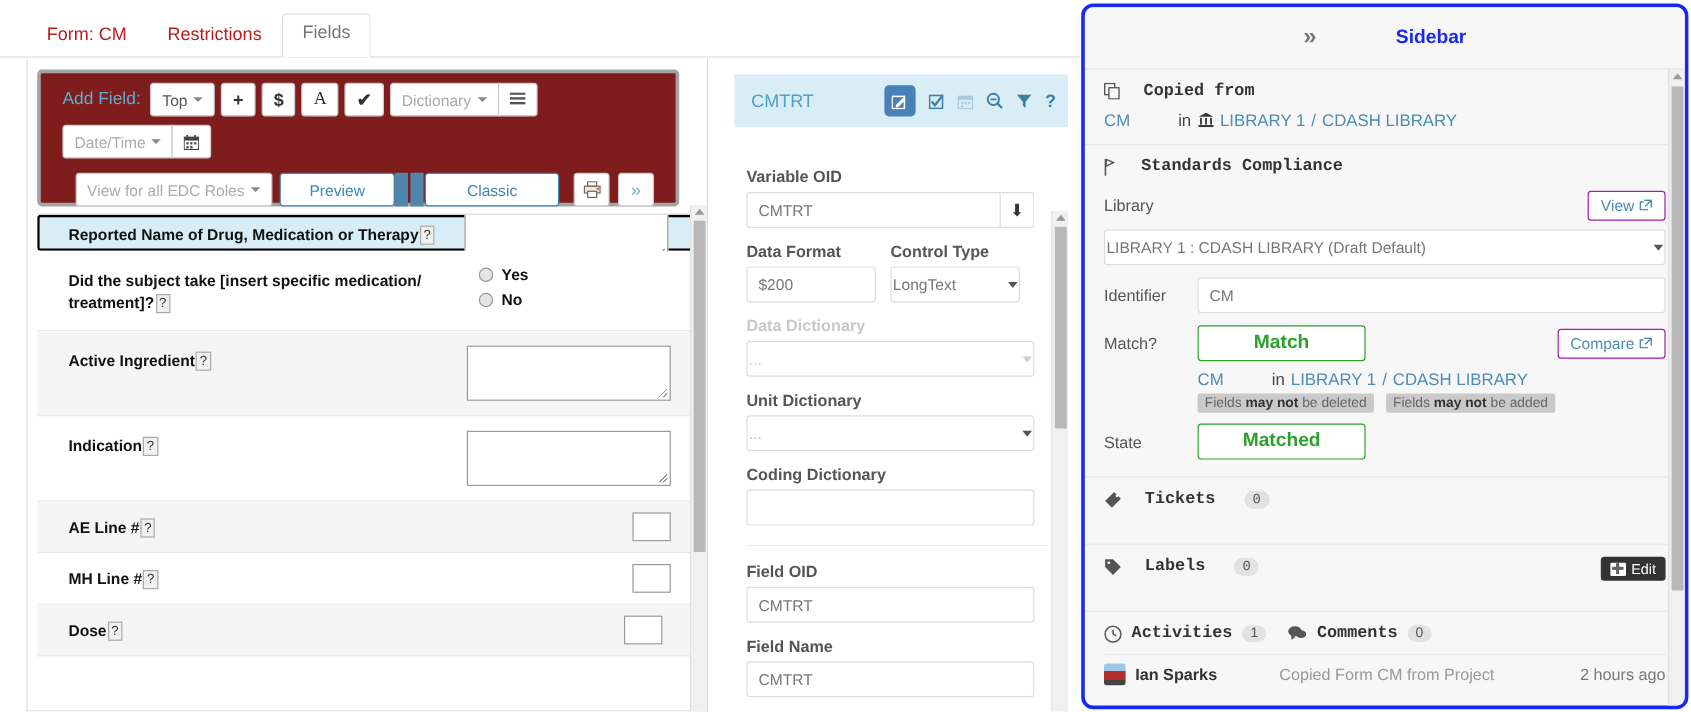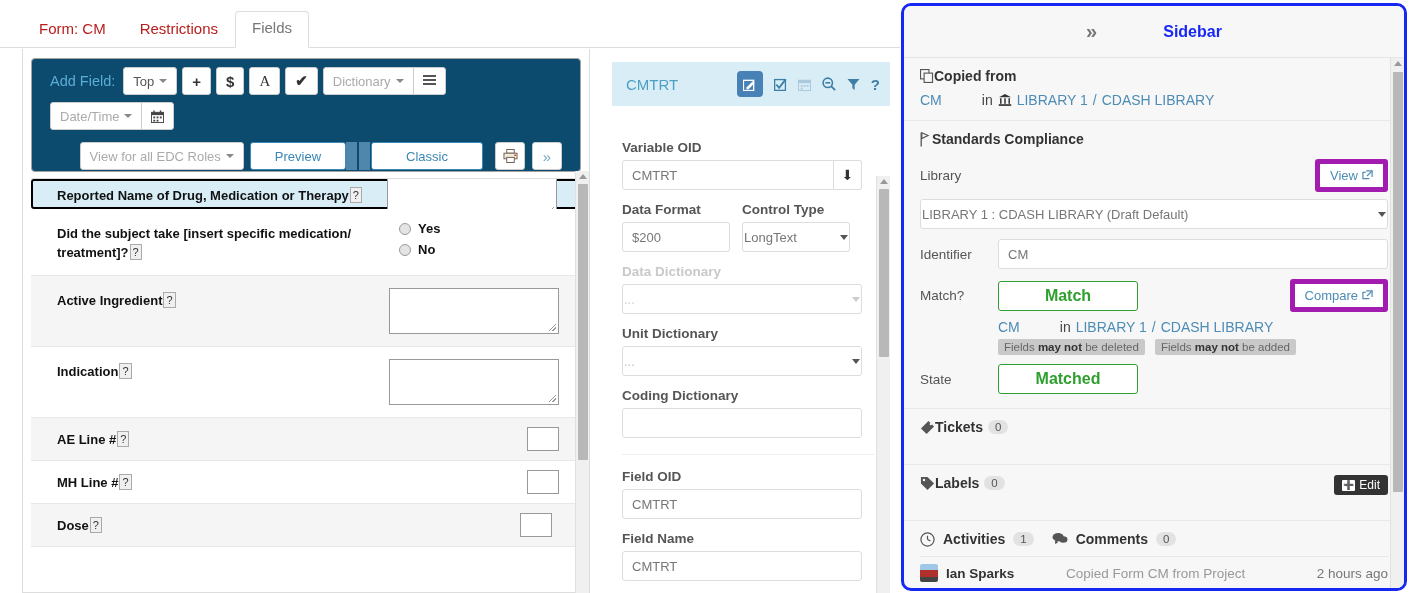--- a/index.html
+++ b/index.html
@@ -28,21 +28,21 @@
     border: 1px solid #ddd; border-bottom: 1px solid #fff;
     border-radius: 4px 4px 0 0;
   }
 
   
   .leftpanel {
     position: absolute; left: 22px; top: 49px; width: 568px; height: 544px;
     border: 1px solid #ddd; border-top: none; background: #fff;
   }
   .toolbar {
-    margin: 9px 8px 0 8px; background: #0c4a6e; border: 1px solid #a3a3a3;
+    margin: 9px 23px 0 8px; background: #7f1d1d; border: 3px solid #a3a3a3;
     border-radius: 4px; padding: 8px 10px 8px 18px; height: 114px;
   }
   .tbrow { display: flex; align-items: center; gap: 0; }
   .tbrow2 { margin-top: 7px; }
   .addlabel { color: #5badd6; font-size: 14.5px; margin-right: 8px; }
   .btn {
     background: #fff; border: 1px solid #ccc; border-radius: 3px;
     font-size: 13px; color: #555; height: 28px; padding: 0 9px;
     display: inline-flex; align-items: center; justify-content: center;
     cursor: pointer; white-space: nowrap;
@@ -174,28 +174,28 @@
   .sbhead {
     height: 52px; display: flex; align-items: center; justify-content: center;
     gap: 66px; background: #f7f7f7; border-bottom: 1px solid #e5e5e5;
   }
   .sbchev { color: #777; font-size: 20px; font-weight: bold; cursor: pointer; }
   .sbtitle { color: #1728f5; font-size: 16px; font-weight: bold; }
   .sbbody { position: relative; height: 533px; overflow: hidden; }
   .sbsection { padding: 10px 16px 12px 16px; border-bottom: 1px solid #e8e8e8; }
   .sbsec-title {
     font-size: 14px; font-weight: bold; color: #333;
-    display: flex; align-items: center; gap: 0;
+    display: flex; align-items: center; gap: 19px; font-family: Liberation Mono, monospace;
   }
   .sblink { color: #4d8cb5; font-size: 14px; text-decoration: none; }
   .plainTxt { color: #444; font-size: 14px; margin-left: 35px; }
   .crow { display: flex; align-items: center; margin-bottom: 10px; }
   .clabel { width: 78px; font-size: 13.5px; color: #555; }
   .cbtn-out {
-    border: 5px solid #a21caf; color: #4d8cb5; background: #fff;
+    border: 1px solid #a21caf; color: #4d8cb5; background: #fff;
     border-radius: 3px; font-size: 13px; padding: 4px 10px;
     display: inline-flex; align-items: center; gap: 4px; cursor: pointer;
   }
   .greenbtn {
     border: 1px solid #2fa02f; color: #2fa02f; background: #fff;
     border-radius: 3px; font-size: 16px; font-weight: bold;
     width: 140px; text-align: center; padding: 5px 0; cursor: pointer;
   }
   .tagpill {
     background: #c9c9c9; color: #666; font-size: 11.5px;

